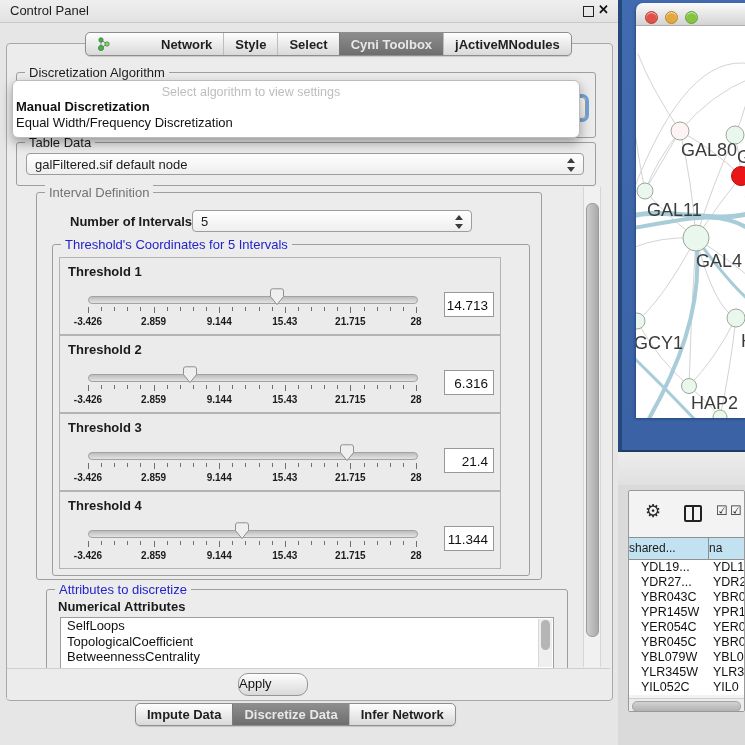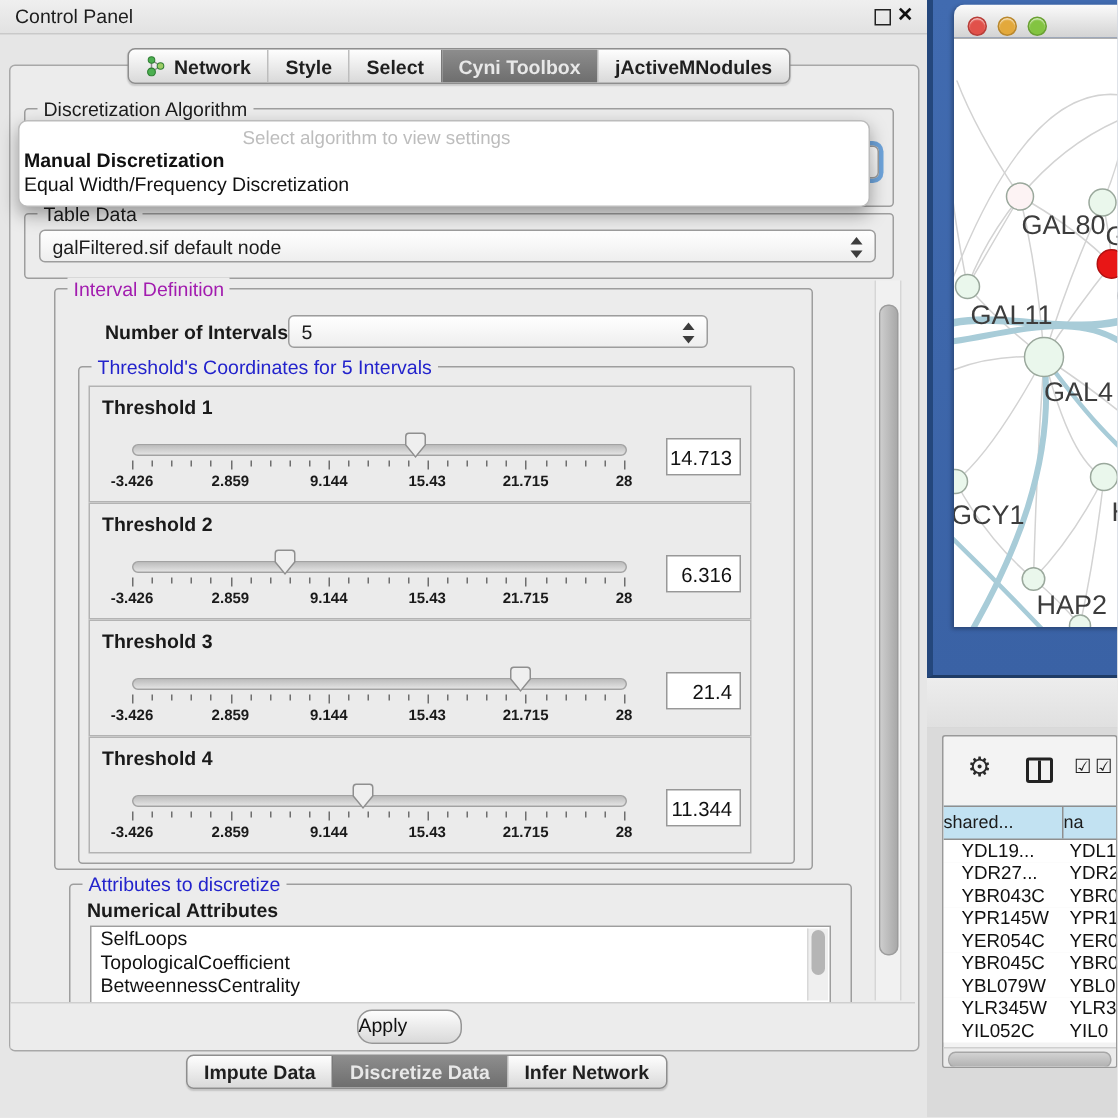--- a/index.html
+++ b/index.html
@@ -8,29 +8,29 @@
 
   
   .lp-titlebar{position:absolute;left:0;top:0;width:618px;height:22px;background:linear-gradient(#efefef,#e2e2e2);border-bottom:1px solid #c9c9c9;}
   .lp-title{position:absolute;left:10px;top:3px;font-size:13px;color:#1d1d1d;}
   .float-icon{position:absolute;left:583px;top:6px;width:9px;height:9px;border:1.5px solid #222;background:transparent;}
   .close-icon{position:absolute;left:598px;top:2px;font-size:13px;font-weight:bold;color:#111;cursor:default;}
 
   .outer-panel{position:absolute;left:6px;top:43px;width:605px;height:656px;background:#ececec;border:1px solid #a8a8a8;border-radius:4px;}
 
   .segstrip{position:absolute;display:flex;height:22px;border:1px solid #8e8e8e;border-radius:5px;overflow:hidden;background:linear-gradient(#fefefe,#d9d9d9);box-shadow:0 1px 1px rgba(0,0,0,0.15);z-index:30;}
-  .seg{display:flex;align-items:center;padding:0 11px;font-size:13px;font-weight:bold;color:#1f1f1f;border-left:1px solid #bdbdbd;white-space:nowrap;}
+  .seg{display:flex;align-items:center;padding:0 11px;font-size:13px;font-weight:bold;color:#1f1f1f;border-left:1px solid #bdbdbd;white-space:nowrap;gap:45px;}
   .seg:first-child{border-left:none;}
   .seg.sel{background:linear-gradient(#8d8d8d,#6e6e6e);color:#e8e8e8;border-left-color:#7a7a7a;}
   #tabstrip-top{left:85px;top:32px;}
-  #tabstrip-bottom{left:124px;top:703px;height:21px;}
+  #tabstrip-bottom{left:135px;top:703px;height:21px;}
 
   .groupbox{position:absolute;border:1px solid #9e9e9e;border-radius:3px;}
   .gtitle{position:absolute;top:-8px;left:8px;background:#ececec;padding:0 4px;font-size:13px;color:#1c1c1c;white-space:nowrap;}
-  .gtitle.green{color:#a21caf;}
+  .gtitle.green{color:#737373;}
   .gtitle.blue{color:#2323cc;}
 
   .combo{position:absolute;height:22px;border:1px solid #9d9d9d;border-radius:4px;background:linear-gradient(#ffffff,#eeeeee);font-size:13px;color:#1c1c1c;line-height:21px;padding-left:8px;box-sizing:border-box;}
   .combo .spin{position:absolute;right:7px;top:3px;width:9px;height:16px;}
   .combo .spin .up{position:absolute;top:1px;left:0;width:0;height:0;border-left:4.5px solid transparent;border-right:4.5px solid transparent;border-bottom:5px solid #3c3c3c;}
   .combo .spin .dn{position:absolute;bottom:1px;left:0;width:0;height:0;border-left:4.5px solid transparent;border-right:4.5px solid transparent;border-top:5px solid #3c3c3c;}
   .combo.focusring{box-shadow:0 0 0 3px rgba(96,156,217,0.9);}
 
   #popup{position:absolute;left:12px;top:80px;width:566px;height:56px;background:#ffffff;border:1px solid #bcbcbc;border-radius:6px;box-shadow:0 5px 12px rgba(0,0,0,0.35);z-index:50;overflow:hidden;}
   #popup .hint{margin-top:4px;text-align:center;padding-right:90px;font-size:12.5px;color:#bdbdbd;}

